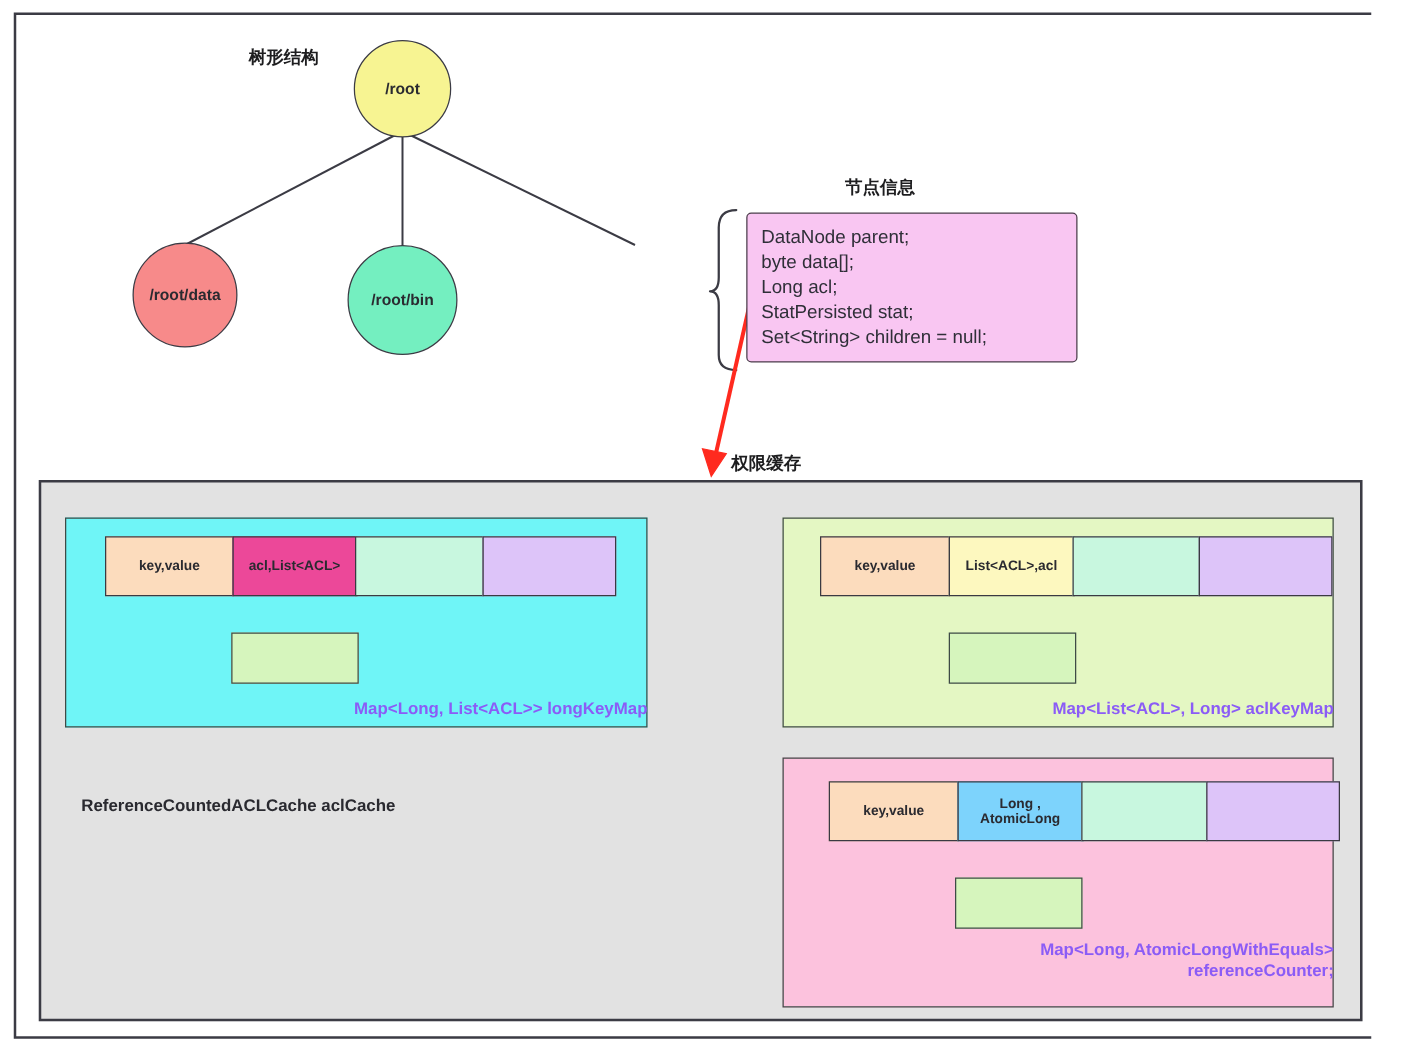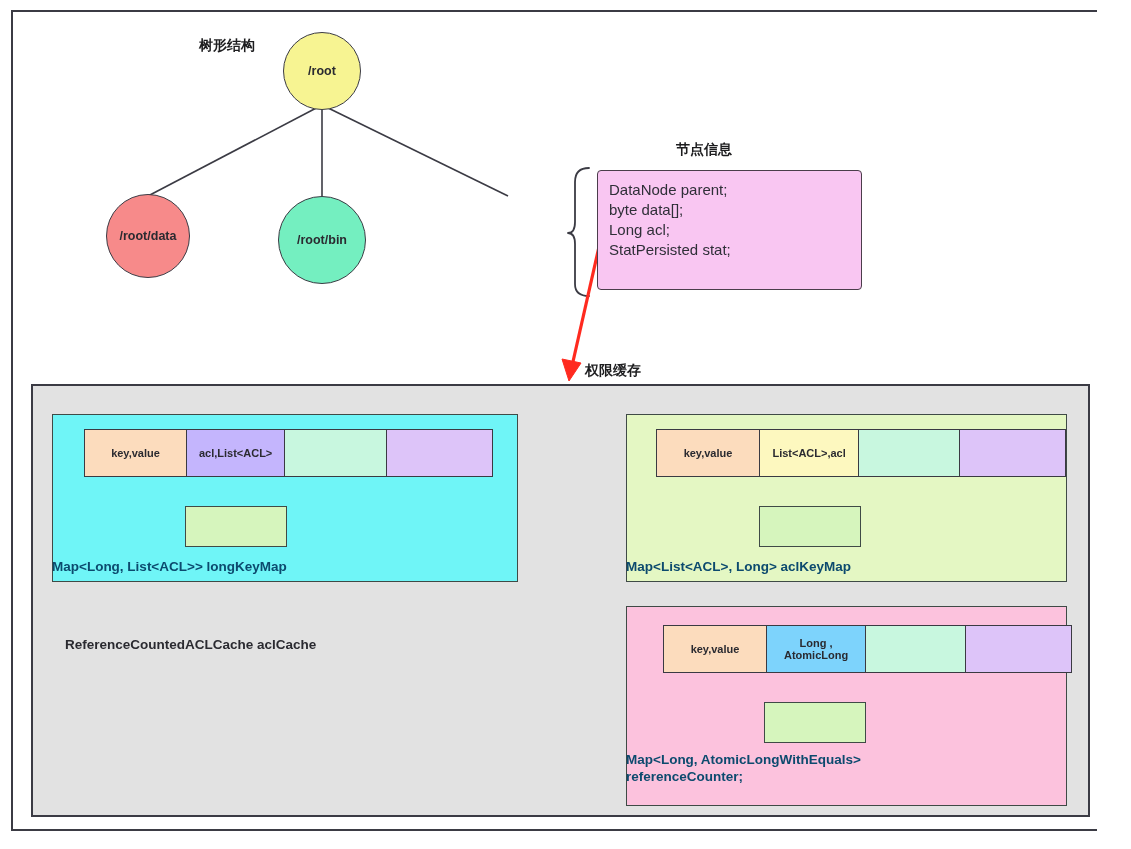--- a/index.html
+++ b/index.html
@@ -110,24 +110,24 @@
   }
   .map-box {
     position: absolute;
     box-sizing: border-box;
     border: 1.6px solid #3f4a46;
   }
   .map-caption {
     position: absolute;
     left: 0;
     right: 0;
-    text-align: left;
+    text-align: right;
     font-weight: bold;
     font-size: 13.5px;
-    color: #0c4a6e;
+    color: #8b5cf6;
     line-height: 1.25;
     white-space: pre-line;
   }
   .bucket-row {
     position: absolute;
     display: flex;
     box-sizing: border-box;
   }
   .cell {
     box-sizing: border-box;
@@ -193,33 +193,34 @@
   <div class="node-circle" style="left:106px; top:194px; width:84px; height:84px; background:#f78a8a;">/root/data</div>
 
 
   <div class="section-label" style="left:676px; top:141px;">节点信息</div>
 
   <div class="info-box">
     <div>DataNode parent;</div>
     <div>byte data[];</div>
     <div>Long acl;</div>
     <div>StatPersisted stat;</div>
+    <div>Set&lt;String&gt; children = null;</div>
   </div>
 
   <div class="section-label" style="left:585px; top:362px;">权限缓存</div>
 
   <div class="cache-panel"></div>
 
   <div class="cache-panel-label">ReferenceCountedACLCache aclCache</div>
 
   <div class="map-box" style="left:52px; top:414px; width:466px; height:168px; background:#6ff5f7;"></div>
 
   <div class="bucket-row" style="left:84px; top:429px; height:48px;">
     <div class="cell" style="width:103px; background:#fcdcbd;">key,value</div>
-    <div class="cell" style="width:100px; background:#c4b5fd;">acl,List&lt;ACL&gt;</div>
+    <div class="cell" style="width:100px; background:#ec4899;">acl,List&lt;ACL&gt;</div>
     <div class="cell" style="width:103px; background:#c8f7df;"></div>
     <div class="cell" style="width:107px; background:#ddc4f9;"></div>
   </div>
 
   <div class="detail-box" style="left:185px; top:506px; width:102px; height:41px;"></div>
 
   <div class="map-caption" style="left:52px; top:559px; width:466px;">Map&lt;Long, List&lt;ACL&gt;&gt; longKeyMap</div>
 
   <div class="map-box" style="left:626px; top:414px; width:441px; height:168px; background:#e4f7c3;"></div>
 

